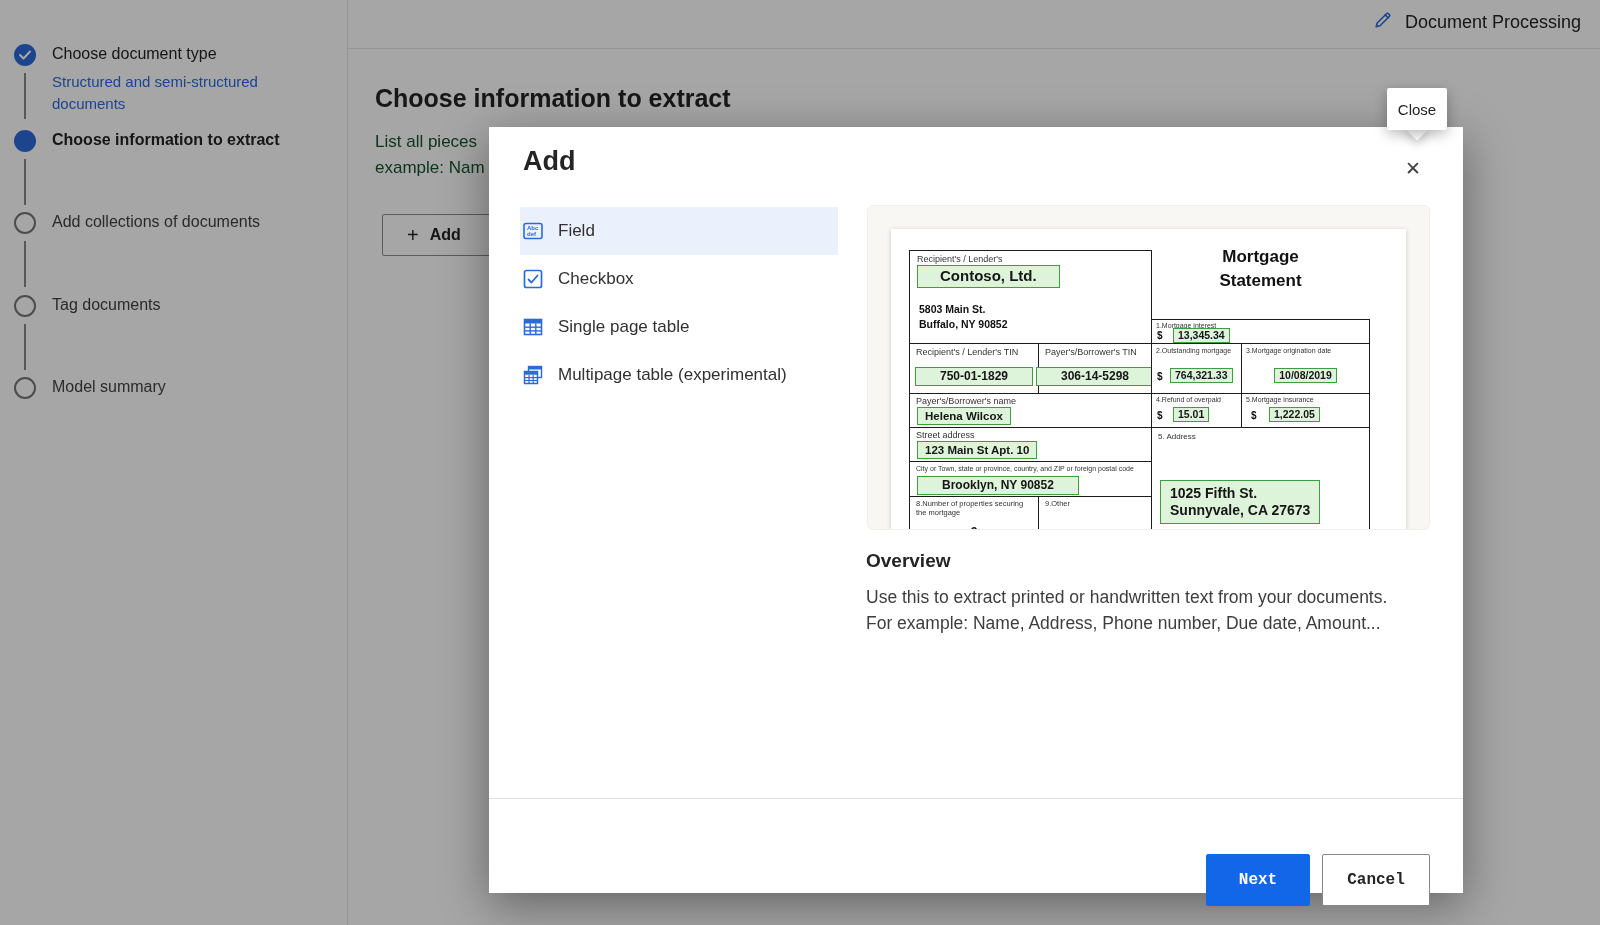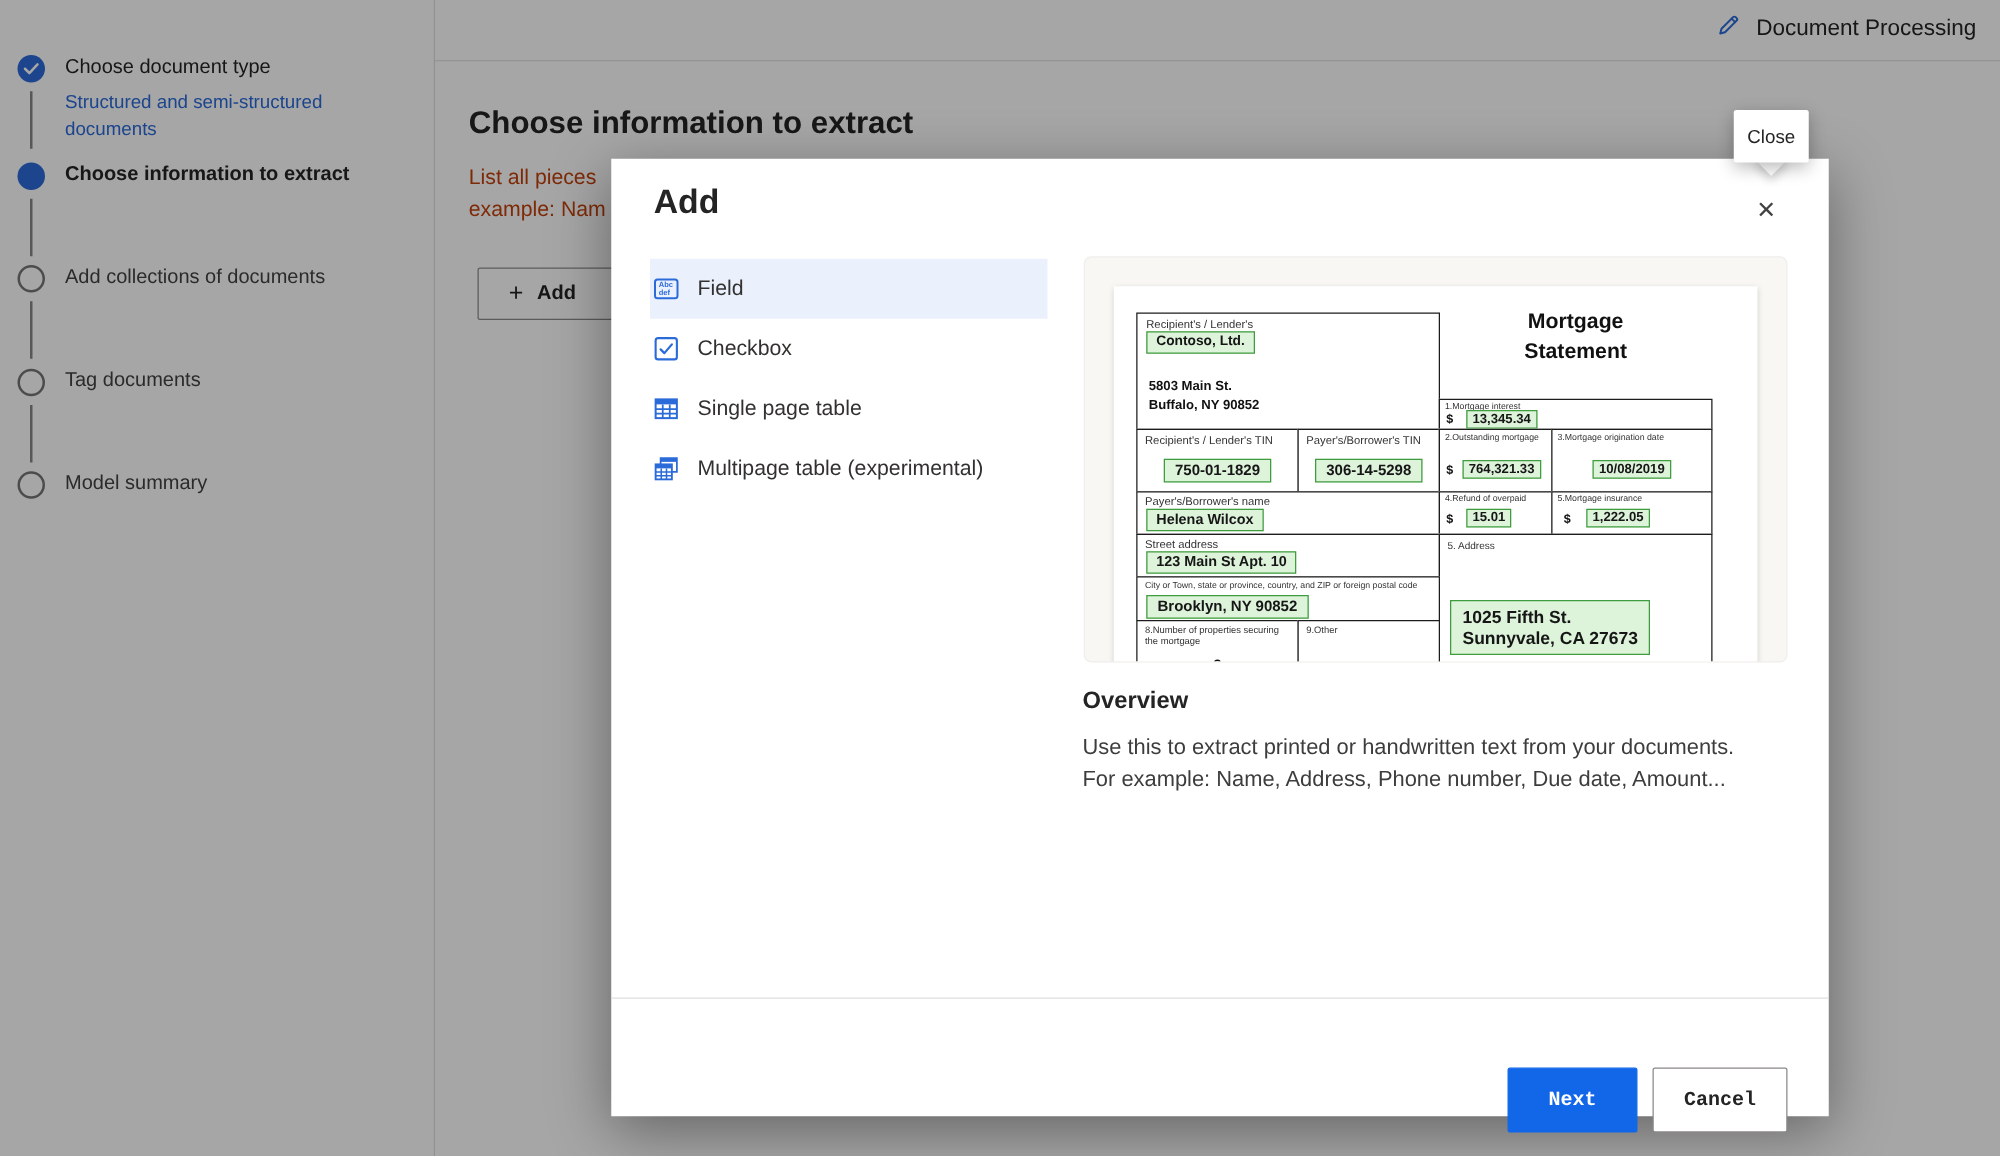--- a/index.html
+++ b/index.html
@@ -28,21 +28,21 @@
   .circle.done svg{position:absolute;left:4px;top:5px;}
   .circle.todo{background:#fff;border:2px solid #767676;}
   .conn{position:absolute;left:24px;width:2px;background:#8a8886;}
   .step-label{position:absolute;left:52px;font-size:16px;color:var(--text-main);white-space:nowrap;}
   .step-label.current{font-weight:700;}
   .step-label.todo{color:#424242;}
   .step-sublink{position:absolute;left:52px;width:225px;font-size:15px;line-height:22px;color:var(--accent);cursor:pointer;}
 
   
   .page-title{position:absolute;left:375px;top:84px;font-size:25px;font-weight:700;color:var(--text-main);}
-  .page-desc{position:absolute;left:375px;font-size:17px;color:#c2410c;white-space:nowrap;}
+  .page-desc{position:absolute;left:375px;font-size:17px;color:#14532d;white-space:nowrap;}
   .add-btn{position:absolute;left:382px;top:214px;width:146px;height:42px;border:1px solid #8f8d8b;border-radius:2px;background:#fff;display:flex;align-items:center;gap:11px;padding-left:24px;font-size:16px;font-weight:600;color:var(--text-main);cursor:pointer;}
   .add-btn .plus{font-size:20px;font-weight:400;line-height:1;}
 
   
   .overlay{position:absolute;inset:0;background:rgba(0,0,0,0.35);z-index:10;}
 
   
   .modal{position:absolute;left:489px;top:127px;width:974px;height:766px;background:#fff;box-shadow:0 12px 45px rgba(0,0,0,0.4);z-index:20;}
   .modal-title{position:absolute;left:34px;top:19px;font-size:27px;font-weight:600;color:var(--text-main);}
   .close-btn{position:absolute;left:908px;top:25px;width:32px;height:32px;display:flex;align-items:center;justify-content:center;cursor:pointer;color:#424242;}
@@ -54,22 +54,22 @@
 
   
   .preview{position:absolute;left:378px;top:78px;width:563px;height:325px;background:#F8F7F4;border:1px solid #EFEEEB;border-radius:6px;overflow:hidden;}
   .sheet{position:absolute;left:23px;top:23px;width:515px;height:340px;background:#fff;box-shadow:0 1px 5px rgba(0,0,0,0.18);}
   .fcell{position:absolute;border:1px solid #1c1c1c;background:#fff;}
   .fl{position:absolute;font-size:9px;color:#333;white-space:nowrap;}
   .fl-xs{font-size:7px;}
   .fl-s{font-size:7.5px;white-space:normal;line-height:8.5px;}
   .doc-title{position:absolute;left:261px;top:16px;width:217px;text-align:center;font-size:17px;font-weight:700;line-height:24px;color:#111;}
   .gv{position:absolute;border:1.5px solid var(--green-border);background:var(--green-fill);font-weight:700;color:#161616;white-space:nowrap;line-height:1.25;}
-  .gv-lg{font-size:11px;padding:1px 7px;}
-  .gv-md{font-size:12px;padding:1px 8px;}
+  .gv-lg{font-size:15px;padding:1px 22px;}
+  .gv-md{font-size:12px;padding:1px 24px;}
   .gv-sm{font-size:10.5px;padding:0px 4px;}
   .gv-name{font-size:11.5px;padding:1px 7px;}
   .gv-addr{font-size:14px;padding:4px 9px;font-weight:600;line-height:17px;}
   .gwrap{position:absolute;left:0;right:0;display:flex;justify-content:center;}
   .gwrap .gv{position:static;}
   .dol{position:absolute;font-size:10px;font-weight:700;color:#111;}
   .addr-line{position:absolute;font-size:10.5px;font-weight:700;color:#111;white-space:nowrap;}
 
   .overview-h{position:absolute;left:377px;top:423px;font-size:19px;font-weight:600;color:var(--text-main);}
   .overview-p{position:absolute;left:377px;font-size:17.5px;color:#3d3d3d;white-space:nowrap;}

